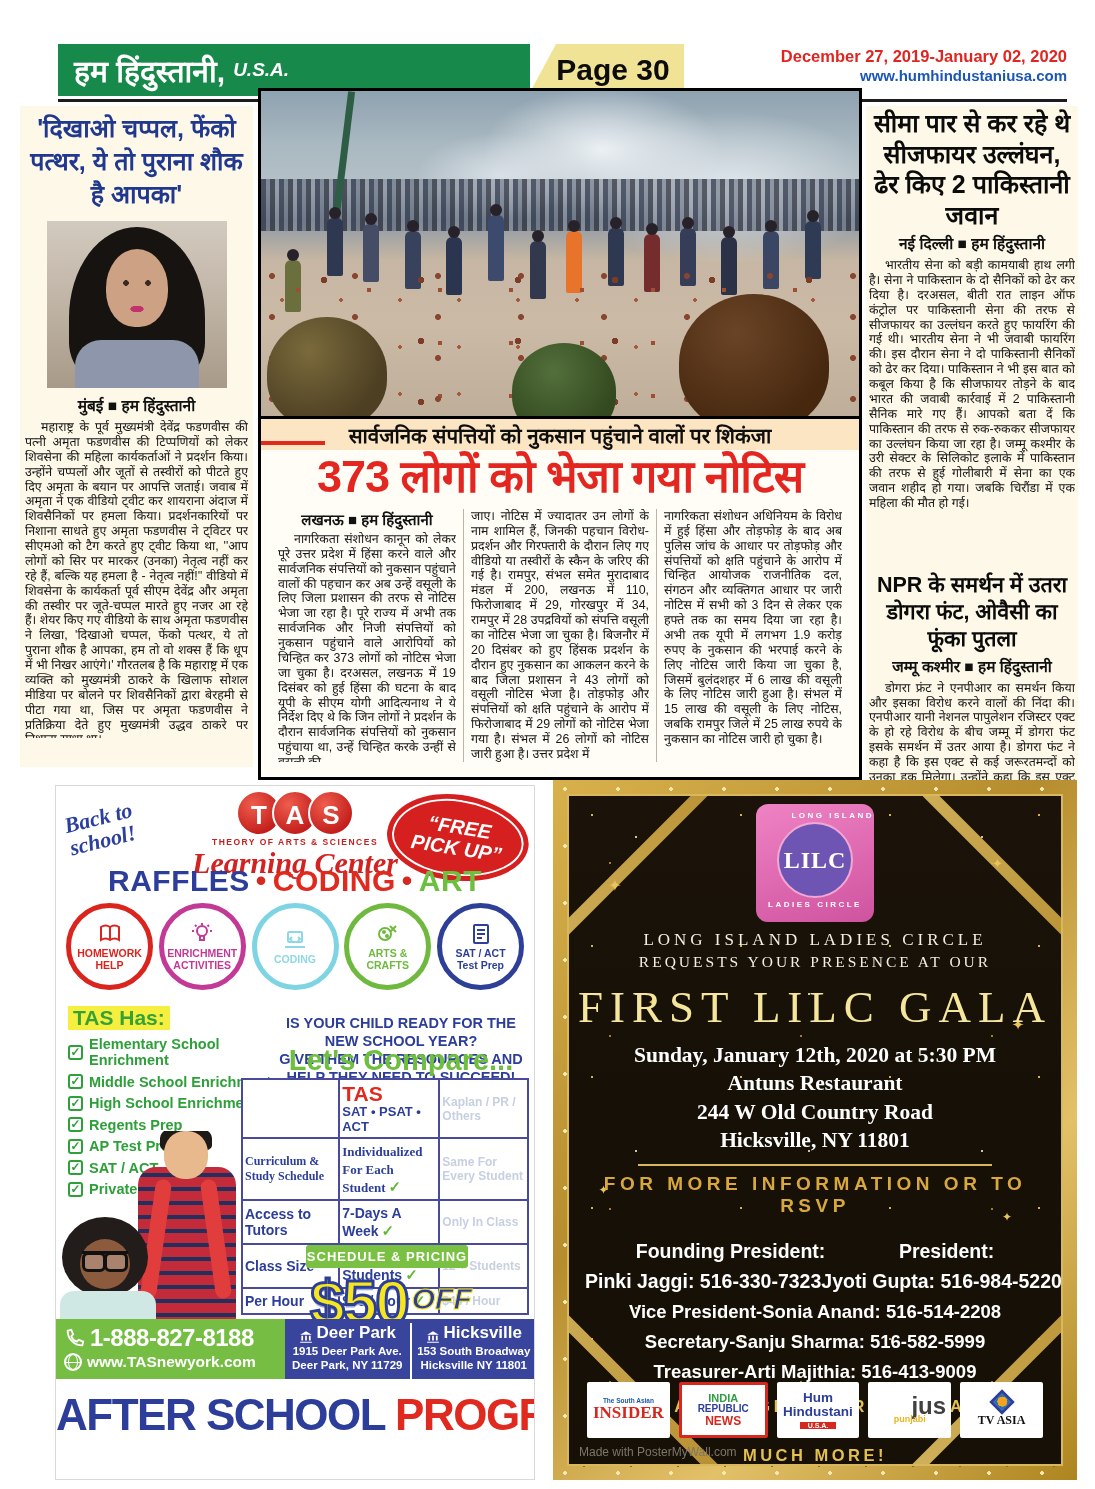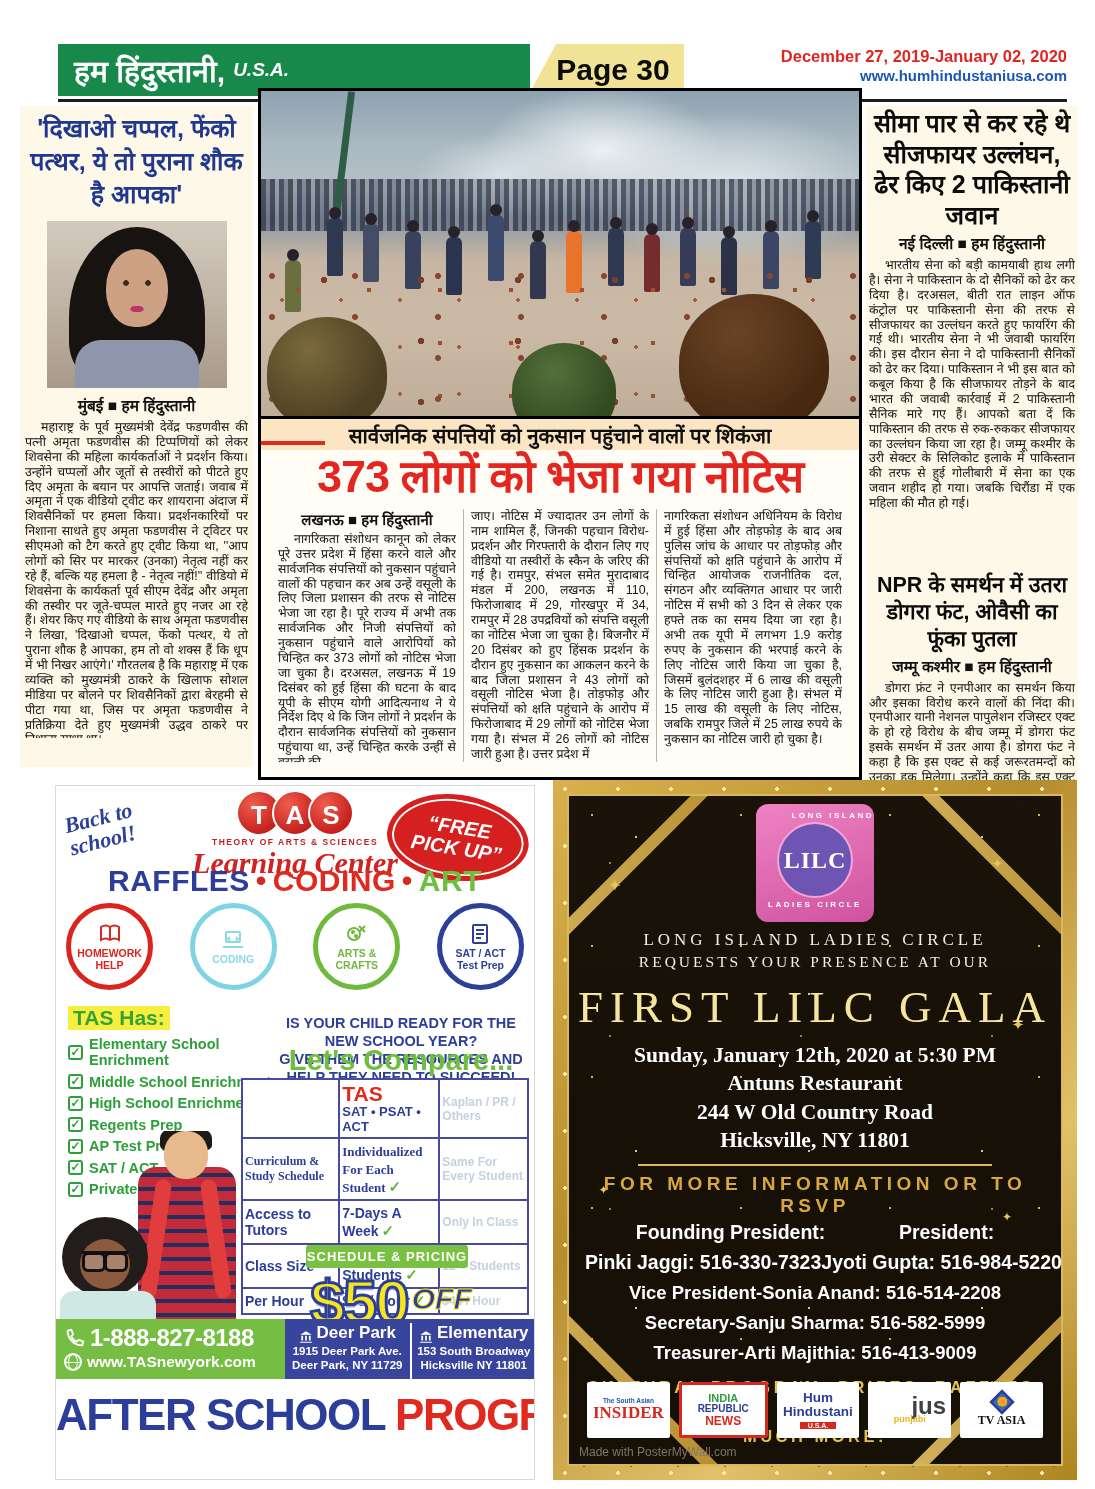--- a/index.html
+++ b/index.html
@@ -143,21 +143,21 @@
   .lilc-badge { margin:8px auto 6px; width:118px; height:118px; border-radius:12px; background:linear-gradient(160deg,#ef83c4,#cf539f); overflow:hidden; }
   .badge-top,.badge-bottom { font-size:8px; letter-spacing:2.5px; color:#fff; font-weight:bold; }
   .badge-top { margin-top:7px;text-align:right; }
   .badge-circle { width:76px; height:76px; border-radius:50%; margin:2px auto; background:#6e55b4; border:2px solid #f3a8d4; line-height:72px; font-family:"Liberation Serif",serif; font-size:24px; color:#fff; letter-spacing:1px; font-weight:bold; }
   .intro1 { font-family:"Liberation Serif",serif; letter-spacing:4px; font-size:17px; color:#f3efe4; margin-top:8px; }
   .intro2 { font-family:"Liberation Serif",serif; letter-spacing:3px; font-size:15.5px; color:#f3efe4; margin-top:3px; }
   .gala-title { font-family:"Liberation Serif",serif; font-size:45px; color:#f6e69b; letter-spacing:7px; margin:10px 0 8px; }
   .event-line { font-family:"Liberation Serif",serif; font-weight:bold; font-size:21.5px; line-height:1.32; color:#fff; }
   .gold-hr { width:72%; height:2px; background:#d9b85c; margin:9px auto 7px; }
   .rsvp { color:#d9a83c; font-weight:bold; font-size:19px; letter-spacing:4.5px; }
-  .pres-row { display:flex; justify-content:space-around; font-weight:bold; font-size:19.5px; margin-top:4px; padding:0 30px; }
+  .pres-row { display:flex; justify-content:space-around; font-weight:bold; font-size:19.5px; margin-top:23px; padding:0 30px; }
   .contact-row { display:flex; justify-content:space-between; font-weight:bold; font-size:19.5px; margin-top:7px; padding:0 16px; white-space:nowrap; }
   .officer { font-size:18.5px; font-weight:bold; margin-top:8px; }
   .cultural { color:#e4c050; font-size:16.5px; letter-spacing:3.5px; margin-top:11px; line-height:1.5; font-weight:bold; }
   .sponsors { position:absolute; left:18px; right:18px; bottom:26px; display:flex; gap:9px; align-items:center; z-index:2; }
   .sponsor { background:#fff; height:56px; flex:1; display:flex; flex-direction:column; align-items:center; justify-content:center; border-radius:2px; overflow:hidden; line-height:1.05; }
   .sp-tag { color:#1b57b5; font-size:6.5px; font-weight:bold; }
   .sp-insider { color:#d5281e; font-family:"Liberation Serif",serif; font-weight:bold; font-size:17px; }
   .sp-irn { border:3px solid #d5281e; }
   .sp-irn .l1 { color:#2f9e41; font-weight:900; font-size:11px; } .sp-irn .l2 { color:#2c3e99; font-weight:900; font-size:10px; } .sp-irn .l3 { color:#d5281e; font-weight:900; font-size:12px; }
   .sp-hh { color:#2c3e99; font-weight:900; font-size:13.5px; }
@@ -265,20 +265,27 @@
     <div class="tagline">
       <span class="t1">RAFFLES</span><span class="dot">•</span><span class="t2">CODING</span><span class="dot">•</span><span class="t3">ART</span>
     </div>
     <div class="circles-row">
       <div class="prog-circle pc1">
         <svg viewBox="0 0 24 24" fill="none" stroke="currentColor" stroke-width="2">
             <path d="M3 5c3-2 6-2 9 0 3-2 6-2 9 0v13c-3-2-6-2-9 0-3-2-6-2-9 0z"></path>
             <path d="M12 5v13"></path>
           </svg>
         <span>HOMEWORK HELP</span>
+      </div>
+      <div class="prog-circle pc2">
+        <svg viewBox="0 0 24 24" fill="none" stroke="currentColor" stroke-width="2">
+            <circle cx="12" cy="9" r="5"></circle>
+            <path d="M10 14v4h4v-4M12 1v2M4 9H2M22 9h-2M5 3l1.5 1.5M19 3l-1.5 1.5"></path>
+          </svg>
+        <span>ENRICHMENT ACTIVITIES</span>
       </div>
       <div class="prog-circle pc3">
         <svg viewBox="0 0 24 24" fill="none" stroke="currentColor" stroke-width="2">
             <rect x="5" y="4" width="14" height="10" rx="1"></rect>
             <path d="M2 19h20M9 9l-2 2 2 2M15 9l2 2-2 2"></path>
           </svg>
         <span>CODING</span>
       </div>
       <div class="prog-circle pc4">
         <svg viewBox="0 0 24 24" fill="none" stroke="currentColor" stroke-width="2">
@@ -403,21 +410,21 @@
           <span>Deer Park</span>
         </div>
         <div class="loc-addr">1915 Deer Park Ave.</div>
         <div class="loc-addr">Deer Park, NY 11729</div>
       </div>
       <div class="loc">
         <div class="loc-name">
           <svg width="14" height="14" viewBox="0 0 24 24" fill="#fff">
               <path d="M12 2L2 8h20zM4 10h3v8H4zm6.5 0h3v8h-3zM17 10h3v8h-3zM2 20h20v2H2z"></path>
             </svg>
-          <span>Elementary</span>
+          <span>Hicksville</span>
         </div>
         <div class="loc-addr">153 South Broadway</div>
         <div class="loc-addr">Hicksville NY 11801</div>
       </div>
     </div>
     <div class="after-school">
       <span class="as-blue">AFTER SCHOOL</span>
       <span class="as-red">PROGRAM</span>
     </div>
   </div>

